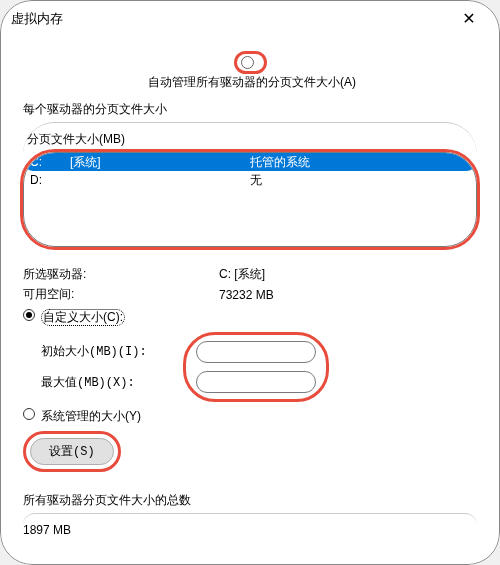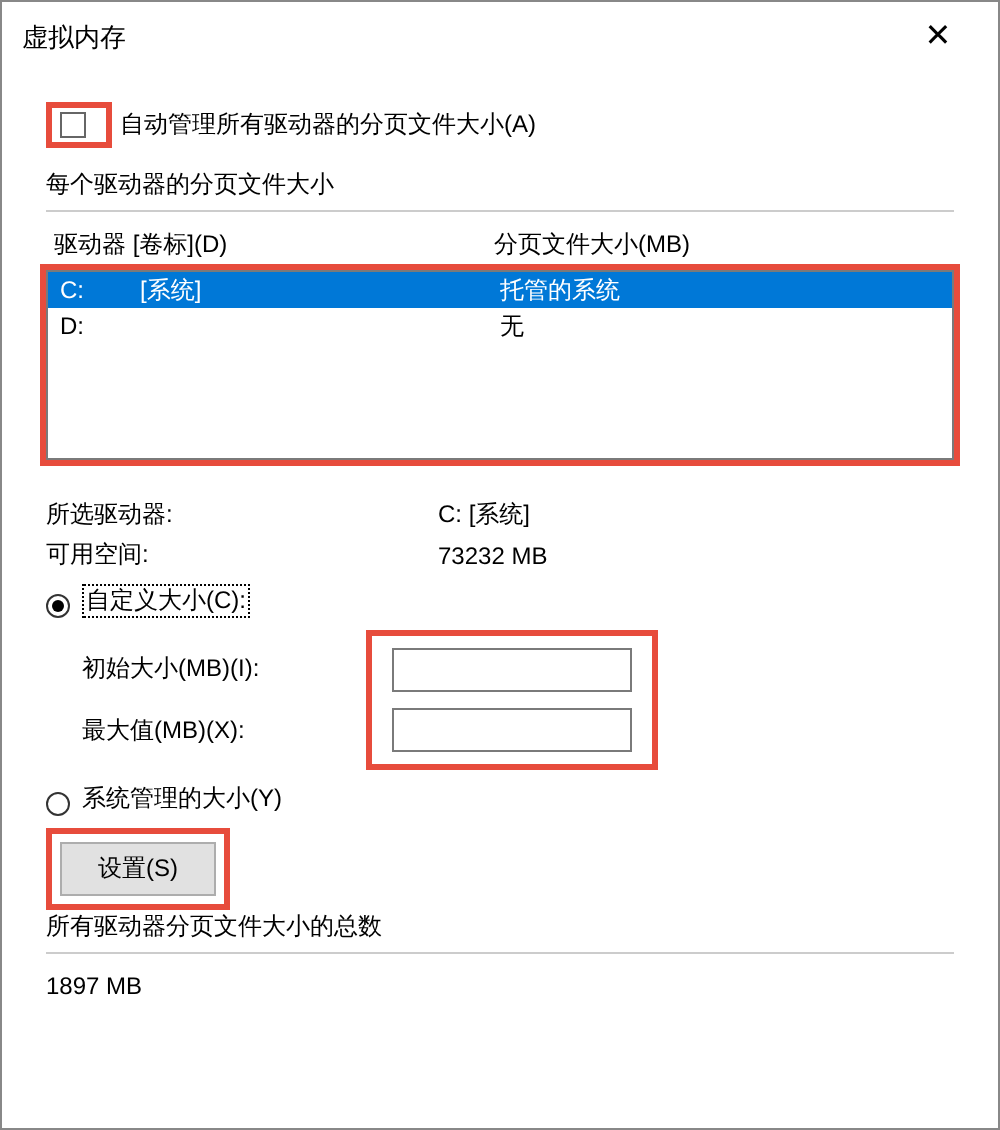--- a/index.html
+++ b/index.html
@@ -1,15 +1,15 @@
 <!DOCTYPE html>
 <html><head>
 <meta charset="utf-8">
 <style>
-  * { box-sizing: border-box; }
+  * { box-sizing: border-box; border-radius: 32px; }
   body {
     margin: 0;
     font-family: "Microsoft YaHei", "Segoe UI", Tahoma, sans-serif;
     font-size: 12px;
     background: #f0f0f0;
     color: #000;
   }
   .dialog {
     background: #fff;
     border: 1px solid #888;
@@ -34,20 +34,21 @@
     font-size: 16px;
     cursor: pointer;
   }
   .content {
     padding: 8px 22px 8px 22px;
   }
   .auto-row {
     display: flex;
     align-items: center;
     margin: 6px 0 10px 0;
+    flex-direction: column;
   }
   .checkbox {
     width: 13px;
     height: 13px;
     border: 1px solid #666;
     margin-right: 6px;
     display: inline-block;
     background: #fff;
   }
   .highlight-red {
@@ -93,21 +94,21 @@
   .info-row {
     display: flex;
     margin: 3px 0;
     align-items: center;
     gap: 36px;
   }
   .info-label { flex: 0 0 160px; }
   .info-value { }
   .radio-row {
     display: flex;
-    align-items: flex-end;
+    align-items: flex-start;
     margin: 6px 0;
   }
   .radio {
     width: 12px;
     height: 12px;
     border: 1px solid #333;
     border-radius: 50%;
     margin-right: 6px;
     display: inline-flex;
     align-items: center;
@@ -132,21 +133,21 @@
     border: 3px solid #e74c3c;
     padding: 6px 10px;
     display: inline-block;
   }
   .btn {
     border: 1px solid #adadad;
     background: #e1e1e1;
     padding: 4px 18px;
     font-size: 12px;
     cursor: pointer;
-    font-family: Liberation Sans, sans-serif;
+    font-family: Liberation Mono, monospace;
   }
   .dotted-focus {
     outline: 1px dotted #000;
     outline-offset: -1px;
   }
 </style>
 </head>
 <body>
 
 <div class="dialog">
@@ -162,21 +163,20 @@
       <span class="highlight-red-box">
         <span class="checkbox"></span>
       </span>
       <span style="margin-left:4px">自动管理所有驱动器的分页文件大小(A)</span>
     </div>
 
     <div>
       <div class="group-label">每个驱动器的分页文件大小</div>
       <div class="group-box">
         <div class="drive-header">
-          <span class="col1">驱动器 [卷标](D)</span>
           <span class="col2">分页文件大小(MB)</span>
         </div>
 
         <div class="drive-list highlight-red">
           <div class="drive-row selected">
             <span style="flex:0 0 40px">C:</span>
             <span style="flex:0 0 180px">[系统]</span>
             <span>托管的系统</span>
           </div>
           <div class="drive-row">
@@ -196,21 +196,21 @@
           <span class="info-label">可用空间:</span>
           <span class="info-value">73232 MB</span>
         </div>
 
         <div class="radio-row">
           <span class="radio checked"></span>
           <span class="dotted-focus" style="padding:0 2px">自定义大小(C):</span>
         </div>
 
         <div style="display:flex; align-items:center;">
-          <div style="flex:0 0 160px; display:flex; flex-direction:column; gap:14px; padding-left:18px;">
+          <div style="flex:0 0 160px; display:flex; flex-direction:column; gap:14px; padding-left:18px;font-family:Liberation Mono, monospace;">
             <span>初始大小(MB)(I):</span>
             <span>最大值(MB)(X):</span>
           </div>
           <div class="inputs-highlight">
             <div style="display:flex; flex-direction:column; gap:8px;">
               <input class="text-input" type="text" value="" style="">
               <input class="text-input" type="text" value="" style="">
             </div>
           </div>
         </div>
@@ -223,21 +223,21 @@
         <div style="display:flex; align-items:center; justify-content:space-between;">
           <span class="highlight-red-box" style="padding:4px">
             <button class="btn">设置(S)</button>
           </span>
         </div>
 
       </div>
     </div>
 
     <div>
-      <div class="group-label" style="margin-top:0">所有驱动器分页文件大小的总数</div>
+      <div class="group-label" style="margin-top:20px">所有驱动器分页文件大小的总数</div>
       <div class="group-box">
         <div class="info-row">
           <span class="info-value">1897 MB</span>
         </div>
       </div>
     </div>
 
   </div>
 </div>
 

